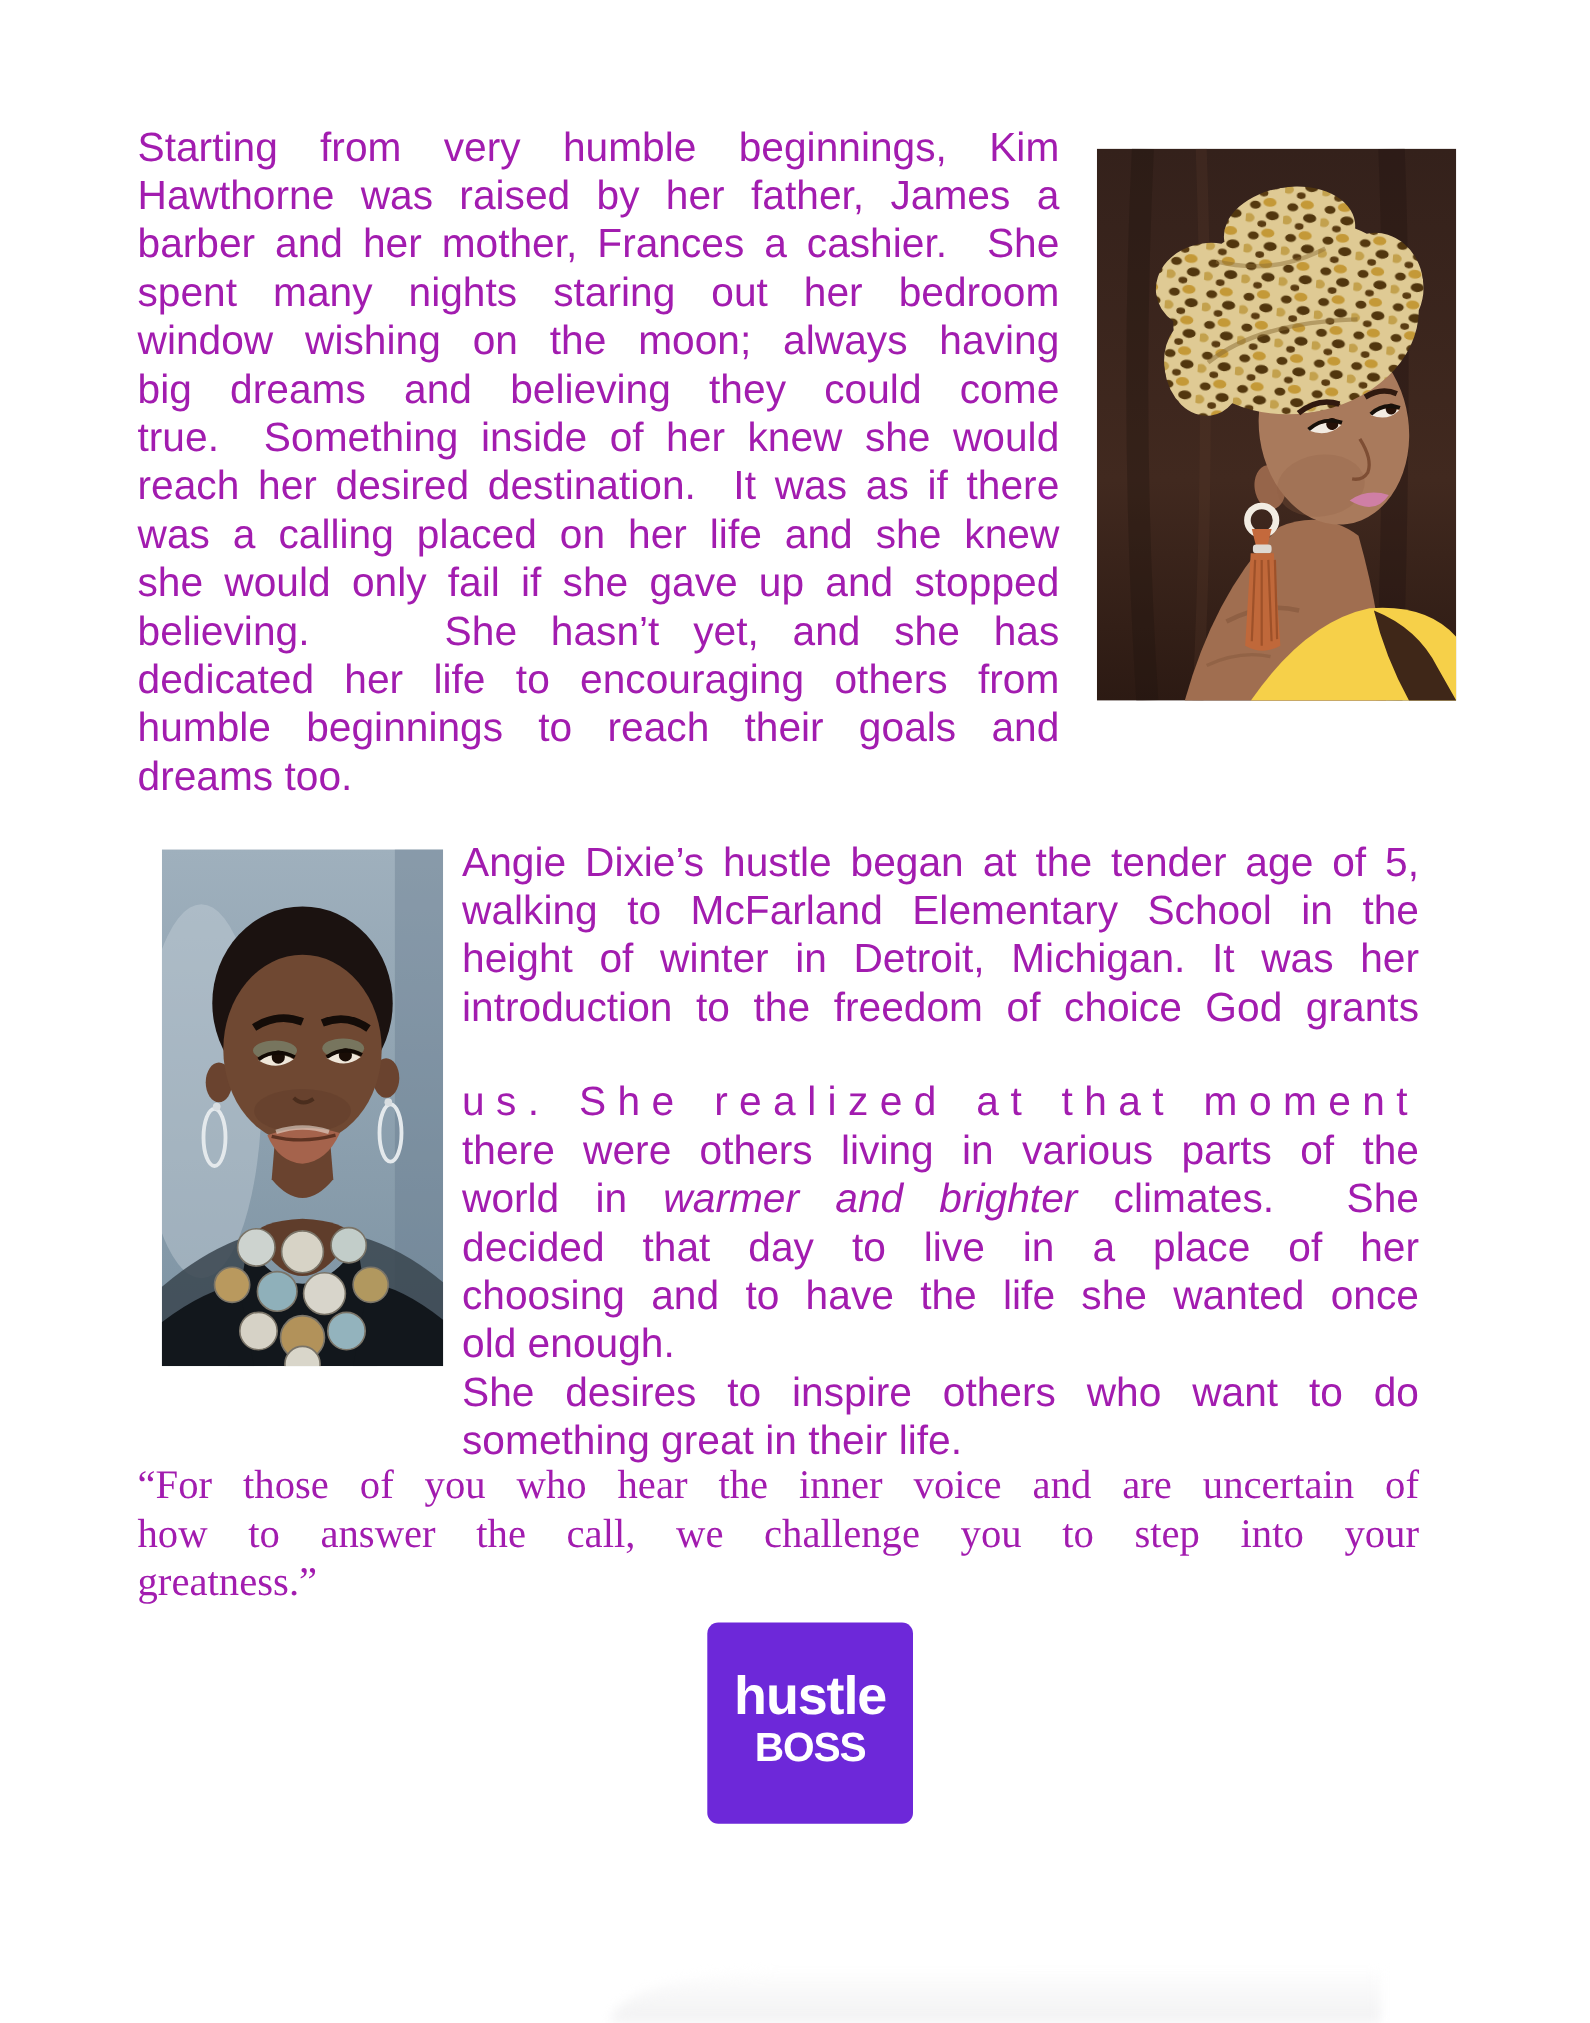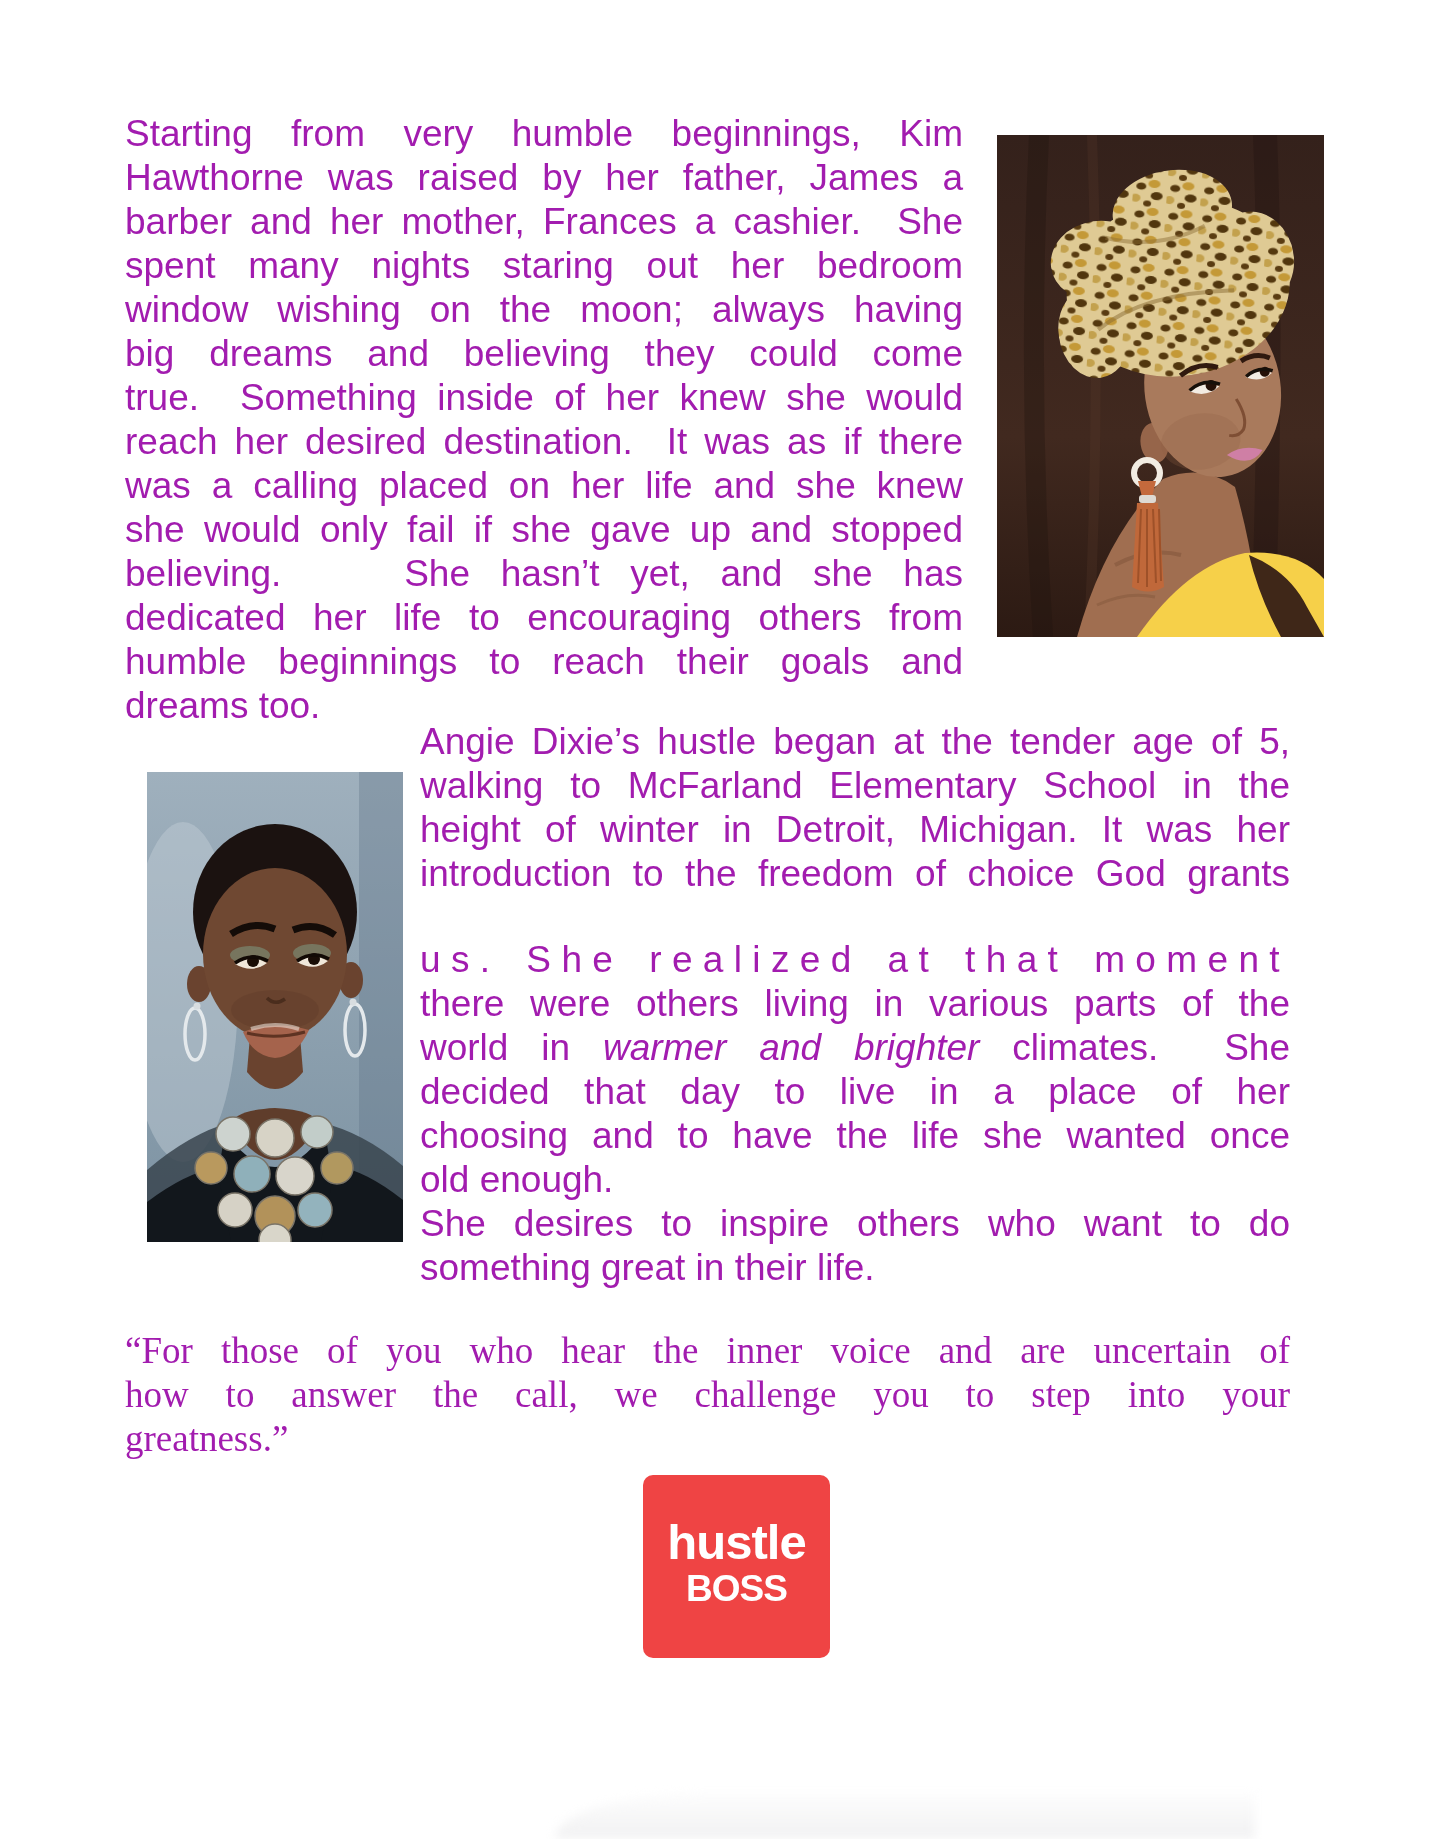--- a/index.html
+++ b/index.html
@@ -14,33 +14,33 @@
   .page{position:absolute;inset:0;}
 
   
   .textblock{position:absolute;font-size:37px;line-height:44px;color:#a21caf;}
   .jl{text-align:justify;text-align-last:justify;white-space:normal;}
   .jl.last{text-align-last:left;}
   .jl .it{font-style:italic;}
   .jl.stretch{letter-spacing:0.28em;margin-top:42px;}
 
   #para-kim{left:125px;top:112px;width:838px;}
-  #para-angie{left:420px;top:720px;width:870px;}
+  #para-angie{left:420px;top:762px;width:870px;}
   #para-quote{left:125px;top:1329px;width:1165px;font-family:Liberation Serif, serif;}
 
   
   .photo{position:absolute;overflow:hidden;}
   #photo-kim{left:997px;top:135px;width:327px;height:502px;}
   #photo-angie{left:147px;top:772px;width:256px;height:470px;}
   .photo svg{display:block;width:100%;height:100%;}
 
   
   #logo{
     position:absolute;left:643px;top:1475px;width:187px;height:183px;
-    background:#ef4444;border-radius:10px;
+    background:#6d28d9;border-radius:10px;
     display:flex;flex-direction:column;align-items:center;justify-content:center;
     color:#fff;
   }
   #logo .l1{
     font-size:49px;font-weight:700;letter-spacing:-1px;line-height:44px;
   }
   #logo .l2{
     font-size:37px;font-weight:800;letter-spacing:-1px;line-height:50px;
   }
 

